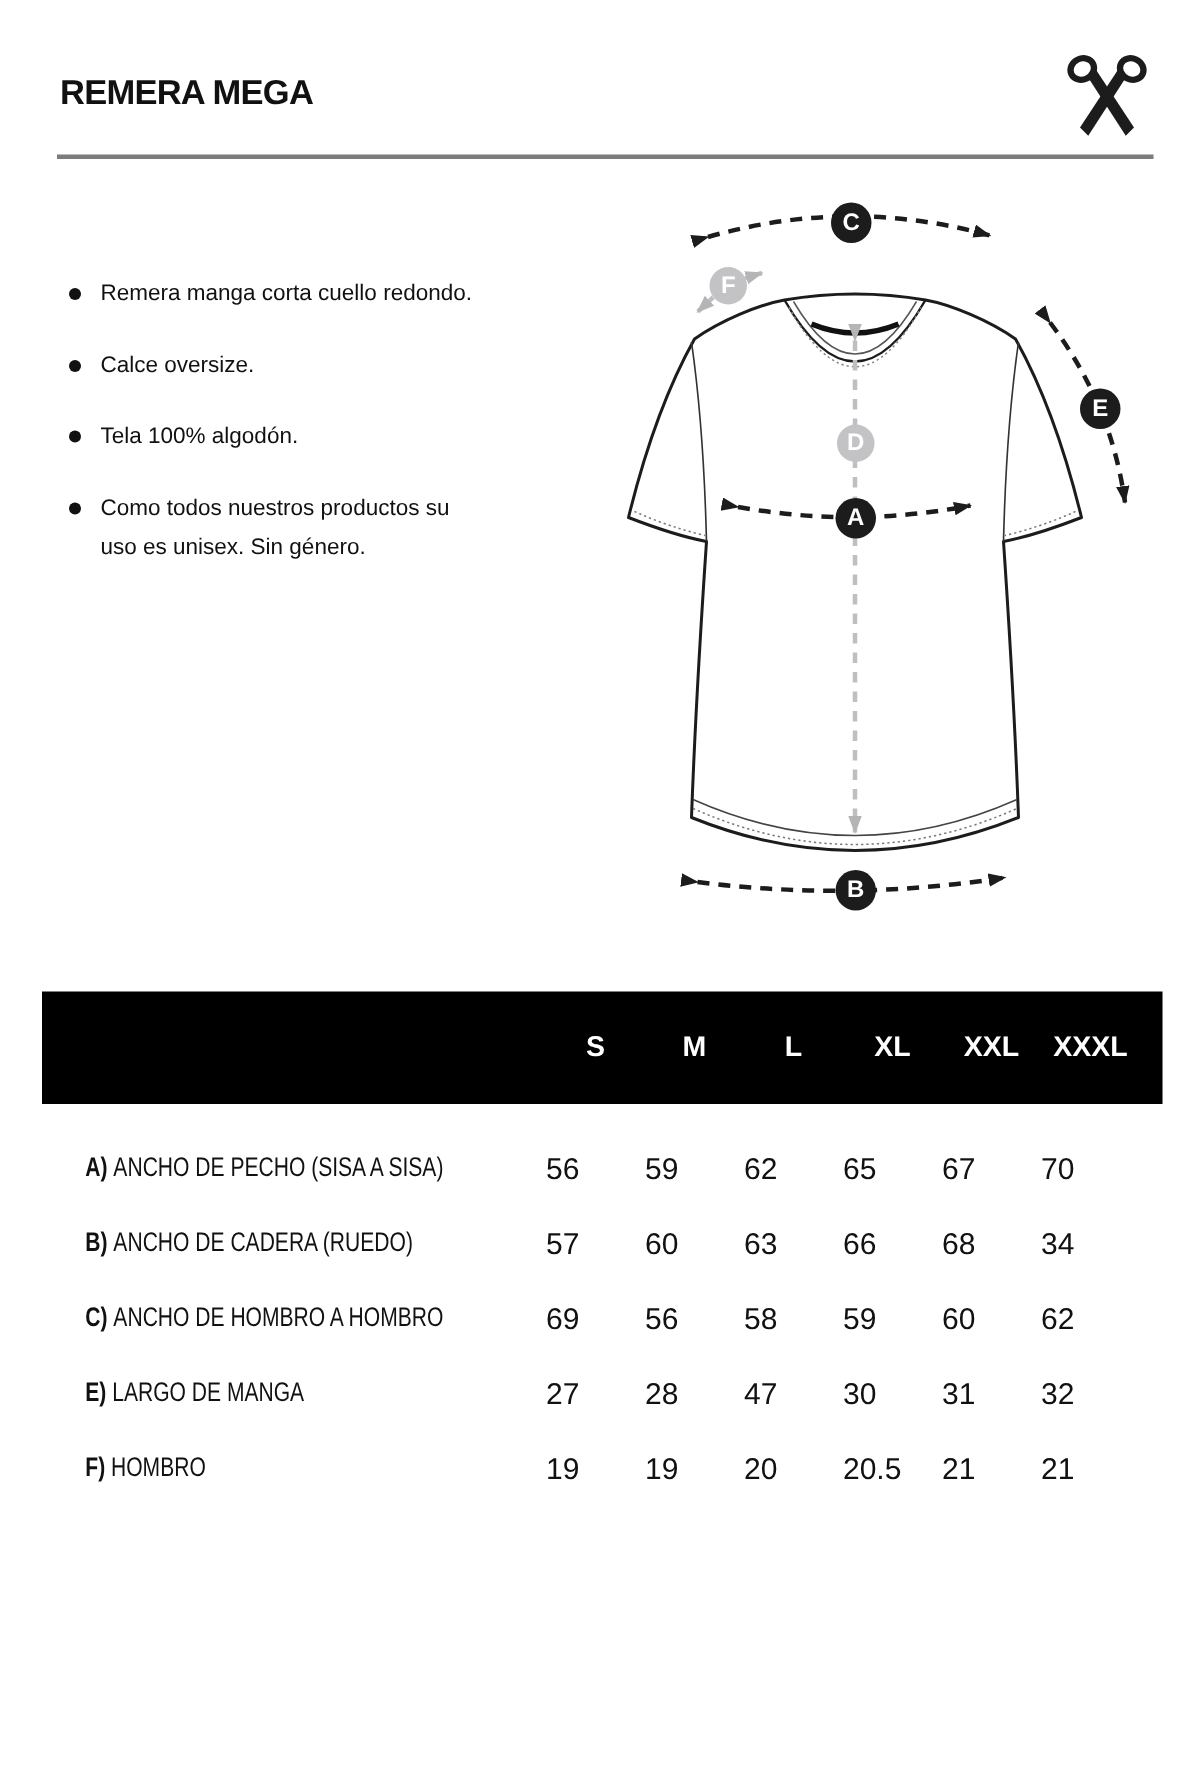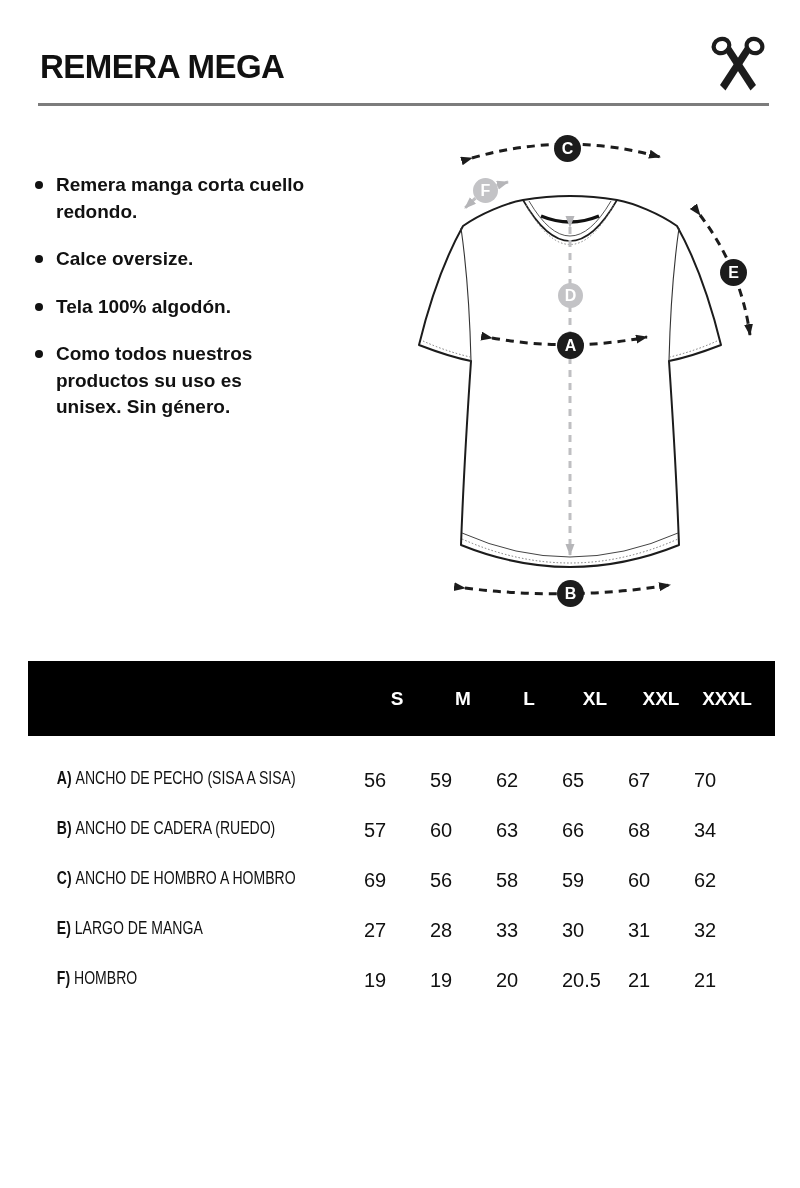--- a/index.html
+++ b/index.html
@@ -6,31 +6,31 @@
   body{
     width:800px;height:1188px;background:#ffffff;
     font-family:"Liberation Sans", sans-serif;color:#111;
     position:relative;overflow:hidden;
   }
   .page{position:absolute;inset:0;}
 
   
   .title{
     position:absolute;left:40px;top:48px;
-    font-size:33px;font-weight:bold;letter-spacing:-0.5px;color:#111;
+    font-size:23px;font-weight:bold;letter-spacing:-0.5px;color:#111;
     white-space:nowrap;
   }
   .scissors{position:absolute;left:706px;top:35px;width:64px;height:60px;}
   .divider{position:absolute;left:38px;top:103px;width:731px;height:3px;background:#7c7c7c;}
 
   
   .bullets{
     position:absolute;left:35px;top:172px;width:272px;
-    list-style:none;margin:0;padding:0;
-    font-size:19px;line-height:26.5px;color:#111;font-weight:bold;
+    list-style:none;margin:11px;padding:0;
+    font-size:15px;line-height:26.5px;color:#111;
   }
   .bullets li{position:relative;padding-left:21px;margin-bottom:21px;}
   .bullets li .dot{
     position:absolute;left:0;top:9px;width:8px;height:8px;border-radius:50%;
     background:#111;
   }
 
   
   .diagram{position:absolute;left:390px;top:130px;width:400px;height:500px;}
   .diagram svg{position:absolute;left:0;top:0;}
@@ -174,21 +174,21 @@
         <div class="t-val">56</div>
         <div class="t-val">58</div>
         <div class="t-val">59</div>
         <div class="t-val">60</div>
         <div class="t-val">62</div>
       </div>
       <div class="t-grid t-row">
         <div class="t-label"><span class="row-key">E)</span><span>LARGO DE MANGA</span></div>
         <div class="t-val">27</div>
         <div class="t-val">28</div>
-        <div class="t-val">33</div>
+        <div class="t-val">47</div>
         <div class="t-val">30</div>
         <div class="t-val">31</div>
         <div class="t-val">32</div>
       </div>
       <div class="t-grid t-row">
         <div class="t-label"><span class="row-key">F)</span><span>HOMBRO</span></div>
         <div class="t-val">19</div>
         <div class="t-val">19</div>
         <div class="t-val">20</div>
         <div class="t-val">20.5</div>

